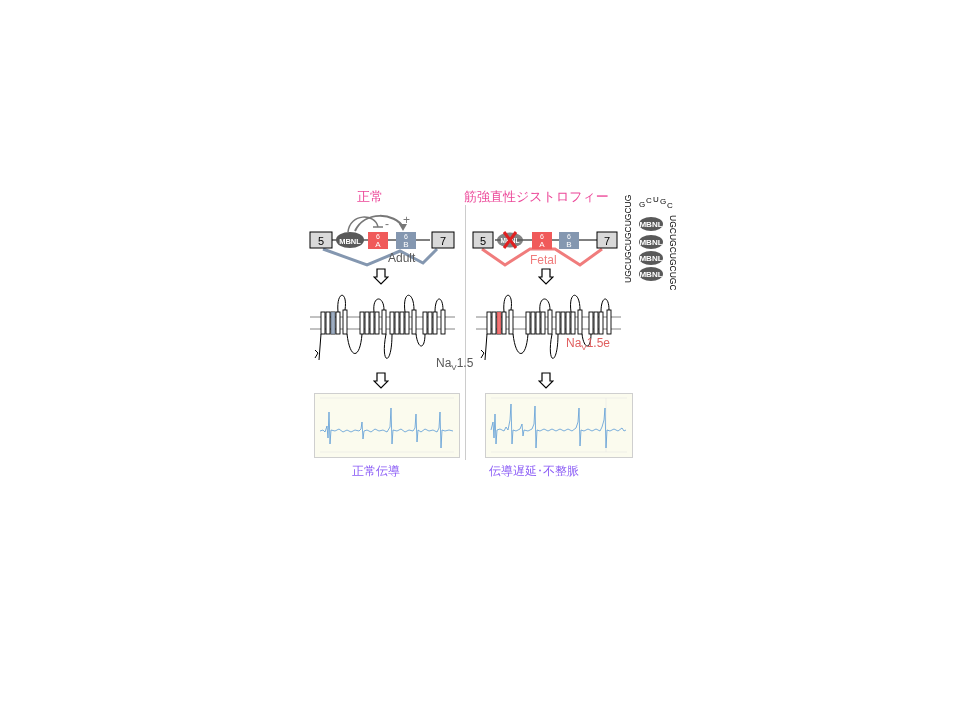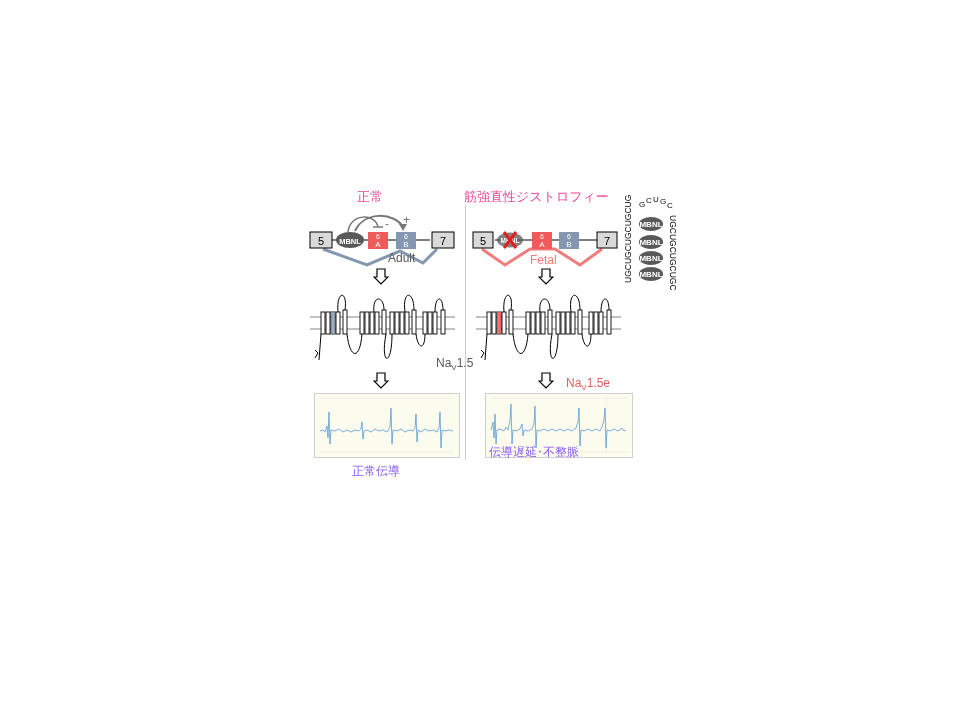--- a/index.html
+++ b/index.html
@@ -193,30 +193,30 @@
     <path d="M 28 22 C 26 0, 38 0, 35 20"></path>
     <path d="M 37 44 C 40 70, 50 70, 52 44"></path>
     <path d="M 64 22 C 62 5, 74 5, 74 20"></path>
     <path d="M 76 44 C 70 75, 82 78, 82 44"></path>
     <path d="M 95 22 C 92 0, 104 0, 104 20"></path>
     <path d="M 106 44 C 108 60, 115 60, 115 44"></path>
     <path d="M 125 22 C 125 5, 133 5, 133 20"></path>
   </g>
 </svg>
 
-<div class="abs" style="left:566px; top:376px; font-size:12px; color:#e06060;">
+<div class="abs" style="left:566px; top:336px; font-size:12px; color:#e06060;">
   <span>Na</span><sub style="font-size:8px;">V</sub><span>1.5e</span>
 </div>
 
 <svg class="abs" style="left:538px; top:372px;" width="16" height="18" viewBox="0 0 16 18">
   <polygon points="4,1 12,1 12,9 15,9 8,16 1,9 4,9" fill="#fff" stroke="#000" stroke-width="1.2"></polygon>
 </svg>
 
 <div class="ecg" style="left:485px; top:393px; width:146px; height:63px;">
   <svg width="146" height="63" viewBox="0 0 146 63">
     <line x1="5" y1="4" x2="141" y2="4" stroke="#e0e0e0" stroke-width="0.5"></line>
     <line x1="5" y1="58" x2="141" y2="58" stroke="#e0e0e0" stroke-width="0.5"></line>
     <line x1="120" y1="4" x2="120" y2="58" stroke="#e0e0e0" stroke-width="0.5"></line>
     <polyline fill="none" stroke="#5b9bd5" stroke-width="0.8" points="5,36 7,28 8,44 9,20 10,50 11,36 14,35 18,37 20,33 22,36 24,26 25,10 26,50 27,36 30,37 34,35 36,30 37,42 38,36 42,37 46,35 48,30 49,12 50,54 51,36 54,37 58,35 62,37 66,35 70,37 74,35 78,37 82,35 86,37 90,34 92,28 93,14 94,52 95,36 98,37 102,35 106,37 110,35 114,37 116,33 118,26 119,14 120,54 121,36 124,37 128,35 132,37 136,34 138,37 140,36"></polyline>
   </svg>
 </div>
 
-<div class="abs caption" style="left:489px; top:444px;">伝導遅延･不整脈</div>
+<div class="abs caption" style="left:489px; top:463px;">伝導遅延･不整脈</div>
 
 </body></html>

